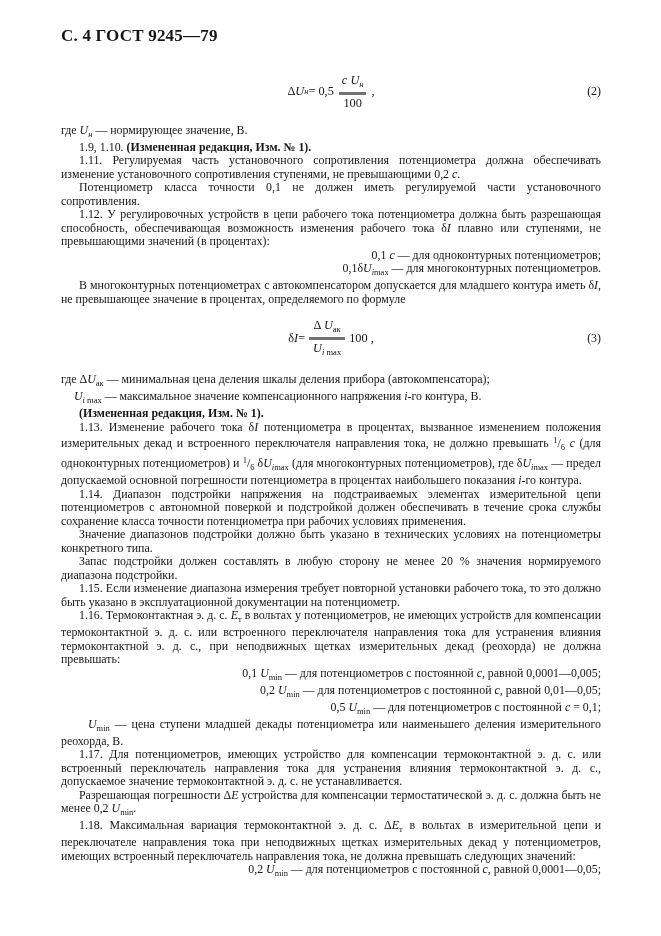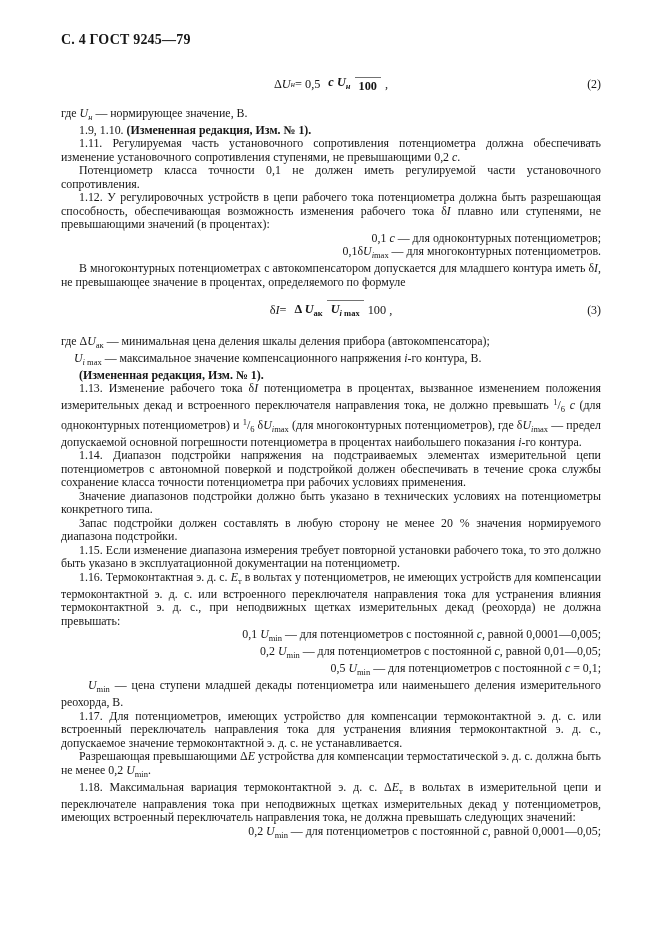--- a/index.html
+++ b/index.html
@@ -2,43 +2,43 @@
 <html><head>
 <meta charset="utf-8">
 <style>
   html,body{margin:0;padding:0;}
   body{
     width:661px;height:936px;background:#ffffff;
     font-family:"Liberation Serif", serif;color:#161616;
     overflow:hidden;
   }
   .page{box-sizing:border-box;width:661px;height:936px;padding:26px 60px 0 61px;}
-  .header{font-weight:bold;font-size:14px;letter-spacing:.2px;margin:6px 0 26px 0;}
+  .header{font-weight:bold;font-size:17px;letter-spacing:.2px;margin:0 0 26px 0;}
   .para{
     margin:0;font-size:11.9px;line-height:13.5px;
     text-align:justify;text-indent:18px;
   }
   .noindent{text-indent:0;}
   .item{text-indent:27px;text-align:right;}
   .item-wrap{text-indent:27px;}
   .hang{padding-left:13px;text-indent:0;}
   .f-i{font-style:italic;}
   .f-b{font-weight:bold;margin-top:14px;}
   .f-s{font-size:8.5px;vertical-align:-2.5px;letter-spacing:0;}
   .f-sup{font-size:8.5px;vertical-align:4px;}
   .formula{
     position:relative;display:flex;justify-content:center;align-items:center;
     font-size:12.3px;line-height:14px;
   }
   .formula.eq2{margin:16px 0 13px 0;}
   .formula.eq3{margin:11px 0 14px 0;}
   .f-body{display:flex;align-items:center;}
-  .frac{display:inline-flex;flex-direction:row;align-items:flex-end;margin:0 4px;font-weight:bold;}
+  .frac{display:inline-flex;flex-direction:column;align-items:center;margin:0 4px;}
   .fr-row{padding:1px 4px;text-align:center;white-space:pre;}
-  .fr-row.den{border-top:1px solid #737373;}
+  .fr-row.den{border-top:3px solid #737373;}
   .eq-num{position:absolute;right:0;top:50%;transform:translateY(-50%);font-size:11.9px;}
 </style>
 </head>
 <body>
 
 <div class="page">
   <div class="header">С. 4 ГОСТ 9245—79</div>
   <div id="doc-body">
       <div class="formula eq2">
         <span class="f-body">
@@ -82,17 +82,17 @@
       <p class="para"><span>1.14. Диапазон подстройки напряжения на подстраиваемых элементах измерительной цепи потенциометров с автономной поверкой и подстройкой должен обеспечивать в течение срока службы сохранение класса точности потенциометра при рабочих условиях применения.</span></p>
       <p class="para"><span>Значение диапазонов подстройки должно быть указано в технических условиях на потенциометры конкретного типа.</span></p>
       <p class="para"><span>Запас подстройки должен составлять в любую сторону не менее 20 % значения нормируемого диапазона подстройки.</span></p>
       <p class="para"><span>1.15. Если изменение диапазона измерения требует повторной установки рабочего тока, то это должно быть указано в эксплуатационной документации на потенциометр.</span></p>
       <p class="para"><span>1.16. Термоконтактная э. д. с. </span><span class="f-i">E</span><span class="f-s">т</span><span> в вольтах у потенциометров, не имеющих устройств для компенсации термоконтактной э. д. с. или встроенного переключателя направления тока для устранения влияния термоконтактной э. д. с., при неподвижных щетках измерительных декад (реохорда) не должна превышать:</span></p>
       <p class="para item"><span>0,1 </span><span class="f-i">U</span><span class="f-s">min</span><span> — для потенциометров с постоянной </span><span class="f-i">с</span><span>, равной 0,0001—0,005;</span></p>
       <p class="para item"><span>0,2 </span><span class="f-i">U</span><span class="f-s">min</span><span> — для потенциометров с постоянной </span><span class="f-i">с</span><span>, равной 0,01—0,05;</span></p>
       <p class="para item"><span>0,5 </span><span class="f-i">U</span><span class="f-s">min</span><span> — для потенциометров с постоянной </span><span class="f-i">с</span><span> = 0,1;</span></p>
       <p class="para item-wrap"><span class="f-i">U</span><span class="f-s">min</span><span> — цена ступени младшей декады потенциометра или наименьшего деления измерительного реохорда, В.</span></p>
       <p class="para"><span>1.17. Для потенциометров, имеющих устройство для компенсации термоконтактной э. д. с. или встроенный переключатель направления тока для устранения влияния термоконтактной э. д. с., допускаемое значение термоконтактной э. д. с. не устанавливается.</span></p>
-      <p class="para"><span>Разрешающая превышающими Δ</span><span class="f-i">E</span><span> устройства для компенсации термостатической э. д. с. должна быть не менее 0,2 </span><span class="f-i">U</span><span class="f-s">min</span><span>.</span></p>
+      <p class="para"><span>Разрешающая погрешности Δ</span><span class="f-i">E</span><span> устройства для компенсации термостатической э. д. с. должна быть не менее 0,2 </span><span class="f-i">U</span><span class="f-s">min</span><span>.</span></p>
       <p class="para"><span>1.18. Максимальная вариация термоконтактной э. д. с. Δ</span><span class="f-i">E</span><span class="f-s">т</span><span> в вольтах в измерительной цепи и переключателе направления тока при неподвижных щетках измерительных декад у потенциометров, имеющих встроенный переключатель направления тока, не должна превышать следующих значений:</span></p>
       <p class="para item"><span>0,2 </span><span class="f-i">U</span><span class="f-s">min</span><span> — для потенциометров с постоянной </span><span class="f-i">с</span><span>, равной 0,0001—0,05;</span></p>
     </div>
 </div>
 
 </body></html>

